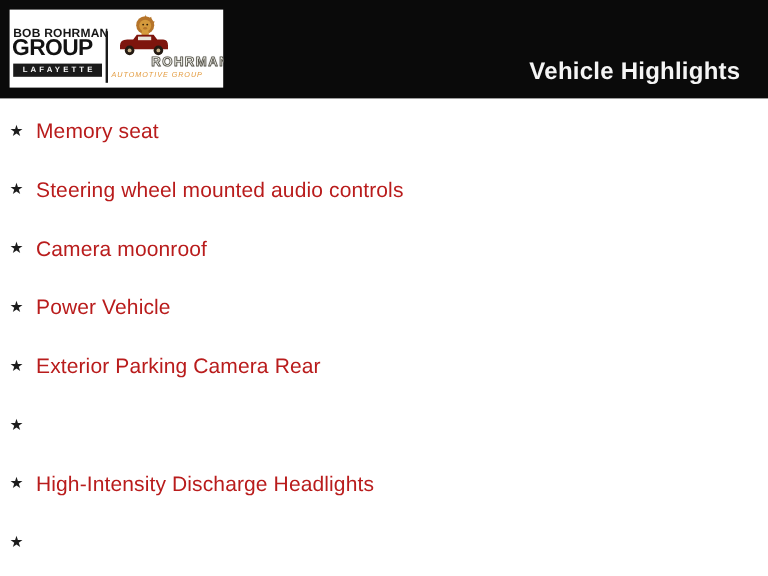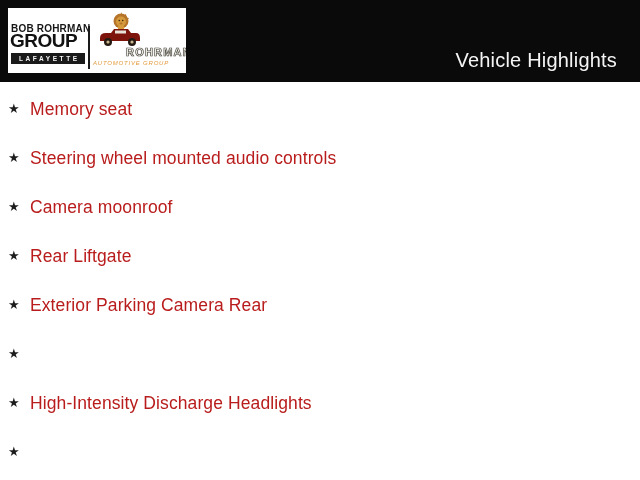--- a/index.html
+++ b/index.html
@@ -19,21 +19,21 @@
     display: flex;
     align-items: center;
     justify-content: flex-end;
     box-sizing: border-box;
     padding-right: 23px;
   }
   .header-title {
     color: #f5f5f5;
     font-size: 20px;
     letter-spacing: 0.2px;
-    font-weight: 400;
+    font-weight: 700;
     margin-top: 38px;
   }
 
   
   .logo-box {
     position: absolute;
     left: 8px; top: 8px;
     width: 178px; height: 65px;
     background: #ffffff;
     overflow: hidden;
@@ -156,21 +156,21 @@
   <li class="highlight-item">
     <span class="star-bullet">★</span>
     <span class="highlight-label">Steering wheel mounted audio controls</span>
   </li>
   <li class="highlight-item">
     <span class="star-bullet">★</span>
     <span class="highlight-label">Camera moonroof</span>
   </li>
   <li class="highlight-item">
     <span class="star-bullet">★</span>
-    <span class="highlight-label">Rear Liftgate</span>
+    <span class="highlight-label">Power Vehicle</span>
   </li>
   <li class="highlight-item">
     <span class="star-bullet">★</span>
     <span class="highlight-label">Exterior Parking Camera Rear</span>
   </li>
   <li class="highlight-item">
     <span class="star-bullet">★</span>
   </li>
   <li class="highlight-item">
     <span class="star-bullet">★</span>

